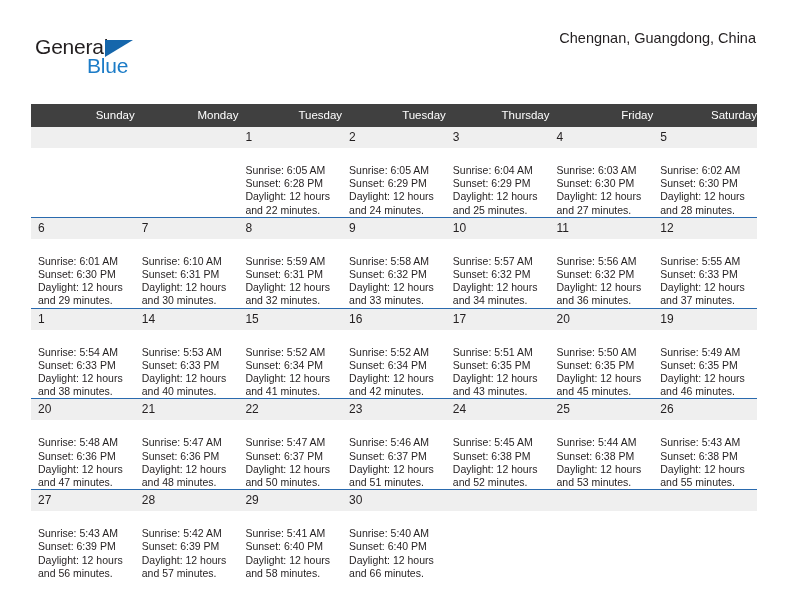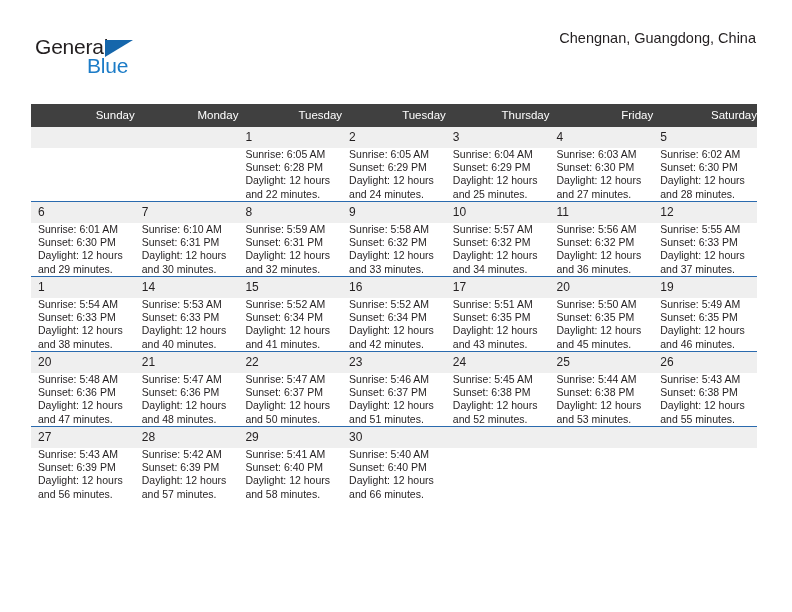--- a/index.html
+++ b/index.html
@@ -128,21 +128,21 @@
     font-size: 12px;
     color: #231f20;
     line-height: 14px;
     padding: 3px 0 4px 7px;
     height: 14px;
     box-sizing: content-box;
   }
   .daynum.empty { color: transparent; }
 
   .cellbody {
-    padding: 0 6px 0 7px;
+    padding: 16px 6px 0 7px;
     font-size: 10.5px;
     line-height: 13.2px;
     color: #231f20;
   }
   .cellbody div { white-space: nowrap; }
 </style>
 </head>
 <body>
 
 <div class="page">

